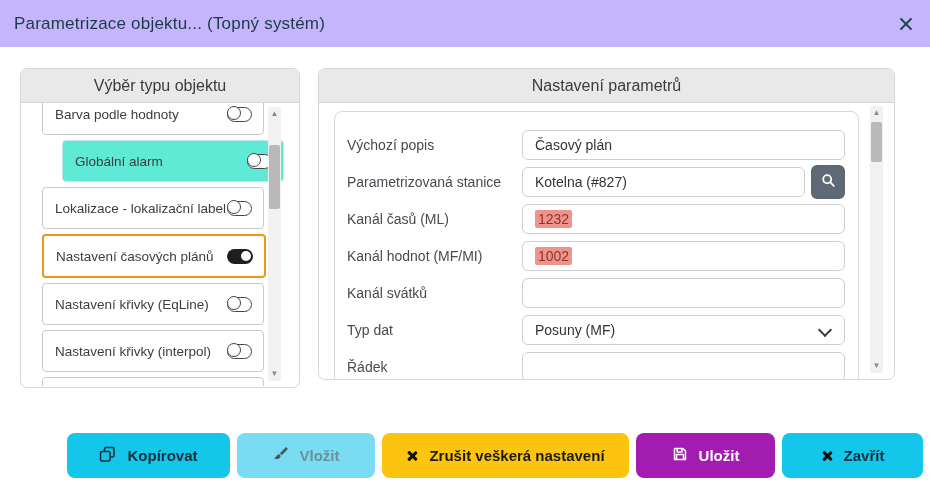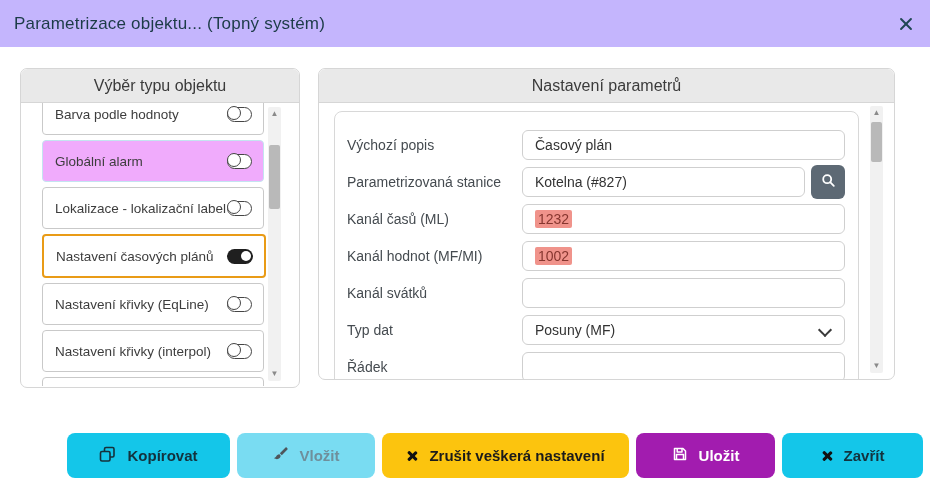--- a/index.html
+++ b/index.html
@@ -21,21 +21,21 @@
             display:flex;align-items:center;justify-content:center;
             font-size:16px;color:#3b3b3b;border-radius:6px 6px 0 0;}
   .panel.left{left:20px;top:68px;width:278px;height:318px;}
   .panel.right{left:318px;top:68px;width:575px;height:310px;}
 
   
   .list-viewport{position:absolute;left:0;top:34px;right:0;bottom:1px;overflow:hidden;padding-left:21px;}
   .list-item{position:relative;width:220px;height:40px;margin-bottom:5px;background:#fff;
             border:1px solid #c9c9c9;border-radius:4px;display:flex;align-items:center;cursor:pointer;}
   .list-item.clip-top{margin-top:-10px;}
-  .list-item.selected{background:#f0abfc;border-color:#c4e4f0;}
+  .list-item.selected{background:#5eead4;border-color:#c4e4f0;margin-left:20px;}
   .list-item.active{border:2px solid #e99b16;}
   .item-label{flex:1;padding-left:12px;font-size:13.5px;color:#3d3d3d;white-space:nowrap;}
   .toggle{margin-right:11px;position:relative;display:inline-block;}
   .toggle.off{width:23px;height:13px;border:1.5px solid #454545;border-radius:8px;background:#fff;}
   .toggle.off::before{content:"";position:absolute;left:-1px;top:-1.5px;width:12px;height:12px;
             border:1.5px solid #454545;border-radius:50%;background:#fff;}
   .toggle.on{width:26px;height:15px;background:#1f1f1f;border-radius:8px;}
   .toggle.on::before{content:"";position:absolute;right:2px;top:2.5px;width:10px;height:10px;
             background:#fff;border-radius:50%;}
 

